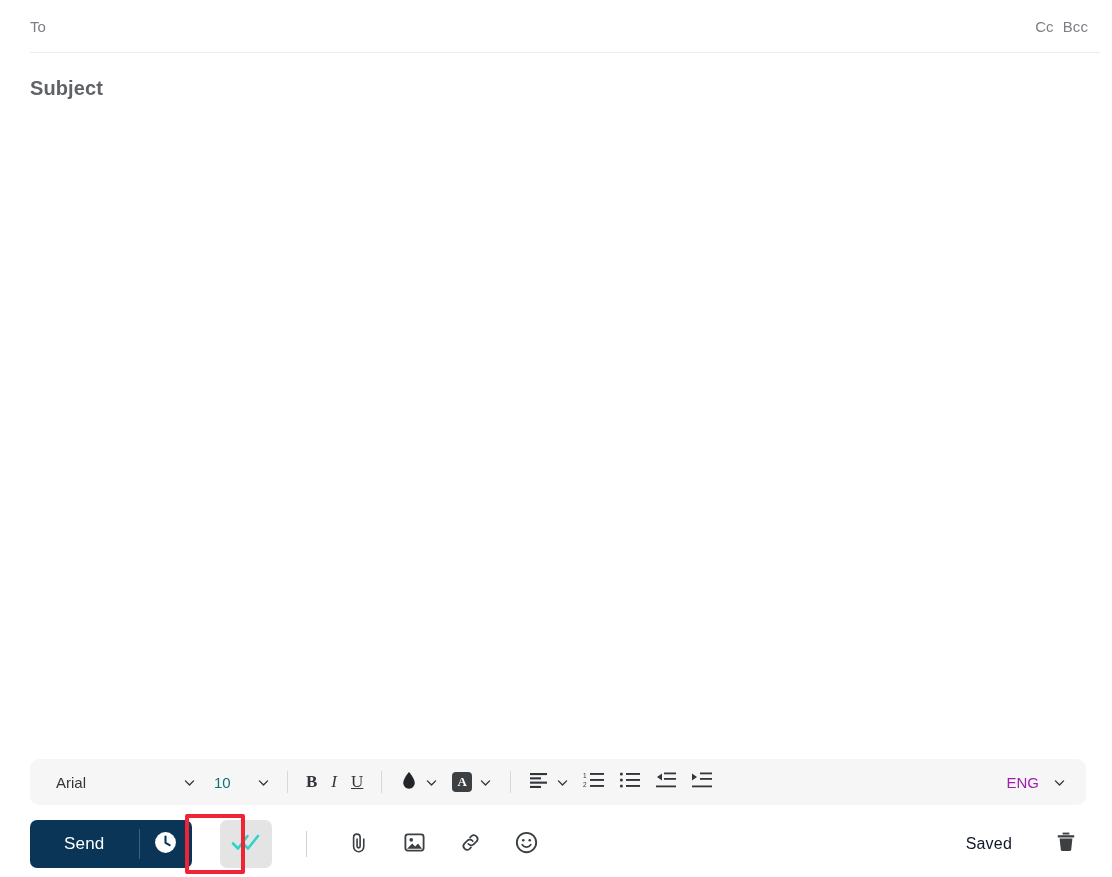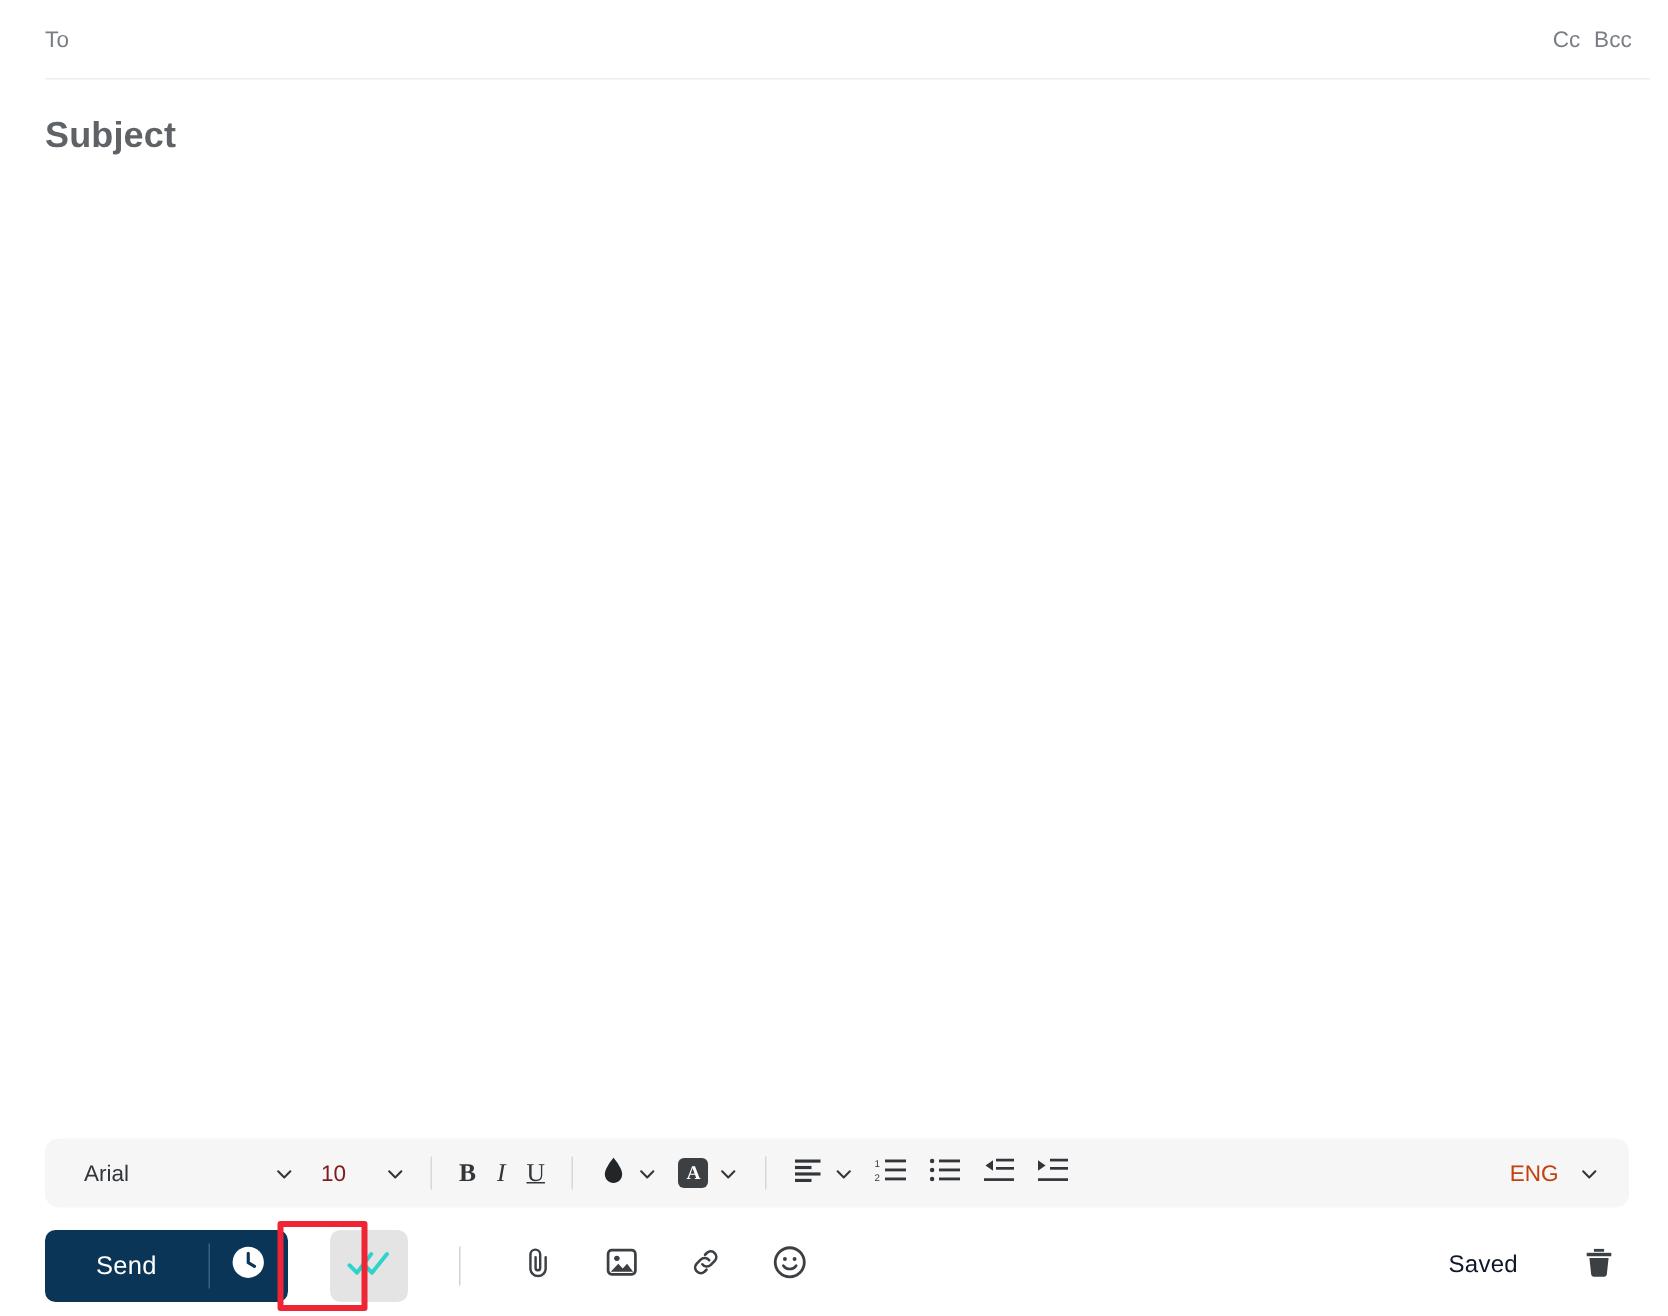--- a/index.html
+++ b/index.html
@@ -63,21 +63,21 @@
     margin: 0 12px 0 30px;
   }
 
   
   .subject-row {
     padding: 24px 12px 0 30px;
     height: 56px;
     box-sizing: border-box;
   }
   .subject-field {
-    font-size: 24px;
+    font-size: 20px;
     font-weight: bold;
     color: #5f6368;
     border: none;
     outline: none;
     background: transparent;
     font-family: "Liberation Sans", sans-serif;
     width: 100%;
     padding: 0;
     letter-spacing: 0.1px;
   }
@@ -122,26 +122,26 @@
     min-width: 140px;
     justify-content: space-between;
     font-size: 15px;
     color: #32363b;
     padding: 0 10px 0 12px;
   }
   .size-select {
     min-width: 56px;
     justify-content: space-between;
     font-size: 15px;
-    color: #7f1d1d;
+    color: #0f766e;
     padding: 0 6px 0 8px;
   }
   .lang-select {
     font-size: 15px;
-    color: #c2410c;
+    color: #a21caf;
     gap: 7px;
     padding: 0 6px;
   }
   .tb-sep {
     width: 1px;
     height: 22px;
     background: #d8d8dc;
     margin: 0 11px;
     flex: none;
   }

